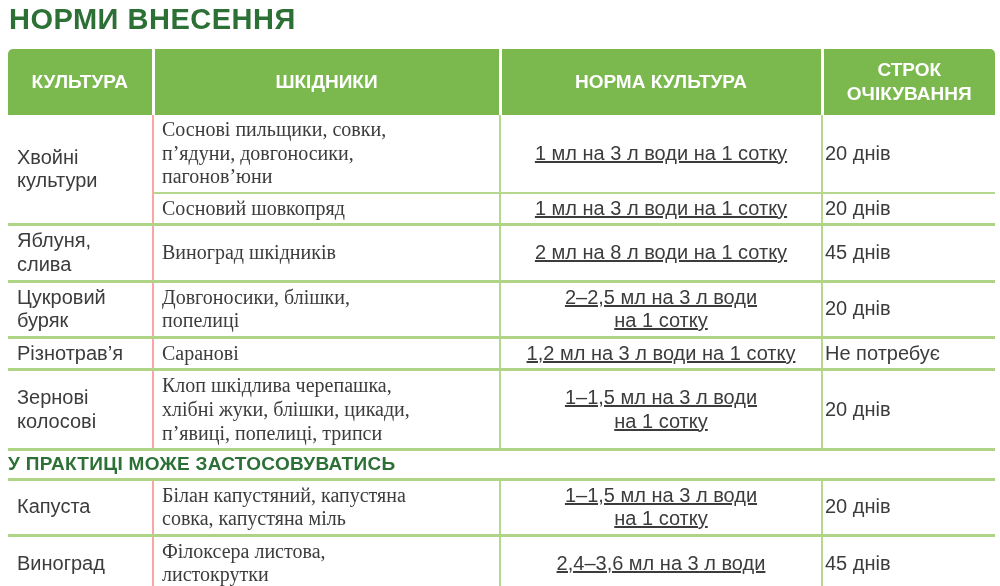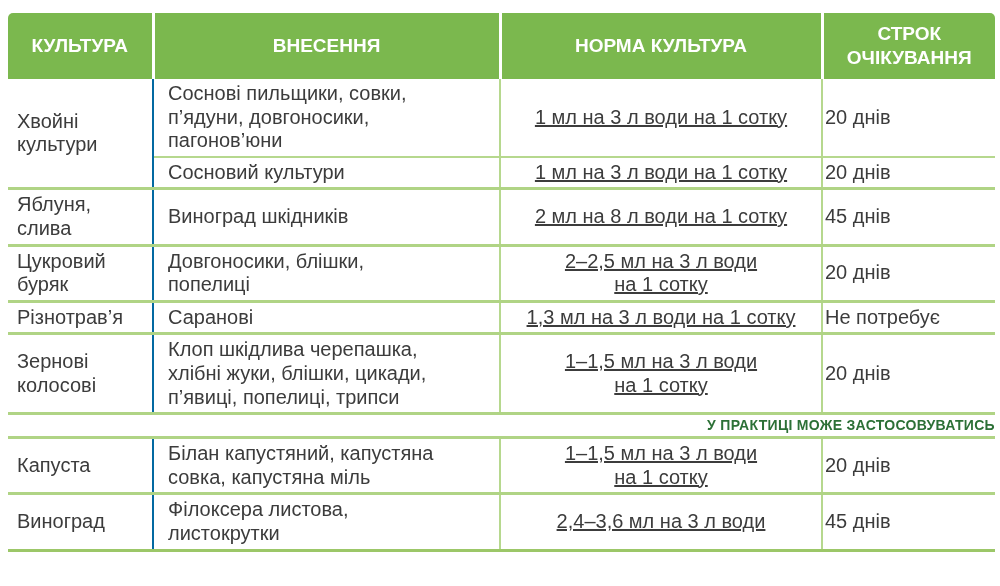--- a/index.html
+++ b/index.html
@@ -49,77 +49,78 @@
     line-height: 1.18;
     vertical-align: middle;
     padding: 3px 8px;
     background: #ffffff;
   }
   tbody tr { border-top: 2px solid #b6d88e; }
   tbody tr.no-top { border-top: none; }
   tbody tr.group { border-top: 3px solid #b0d485; }
 
   td.col-culture { padding-left: 9px; }
-  td.col-pests   { border-left: 2px solid #0369a1; padding-left: 14px; }
+  td.col-pests   { border-left: 2px solid #fca5a5; padding-left: 8px; font-family: Liberation Serif, serif; }
   td.col-rate    { border-left: 2px solid #b6d88e; text-align: center; text-decoration: underline; }
   td.col-wait    { border-left: 2px solid #b6d88e; padding-left: 2px; }
 
   tr.h-r1a { height: 74px; }
   tr.h-r1b { height: 26px; }
   tr.h-r2  { height: 51px; }
   tr.h-r3  { height: 49px; margin-top: 38px; }
   tr.h-r4  { height: 26px; }
   tr.h-r5  { height: 75px; }
   tr.h-ban { height: 24px; }
   tr.h-r6  { height: 48px; }
   tr.h-r7  { height: 46px; }
 
   td.banner-cell {
-    text-align: right;
+    text-align: left;
     font-weight: bold;
-    font-size: 14px;
+    font-size: 19px;
     letter-spacing: 0.3px;
     color: #2c7036;
     padding: 2px 0;
   }
   .pre { white-space: pre-line; }
 </style>
 </head>
 <body>
 
 <div class="page">
 
+  <h1 class="page-title">НОРМИ ВНЕСЕННЯ</h1>
 
   <table class="norms">
     <colgroup>
       <col class="c1">
         <col class="c2">
         <col class="c3">
         <col class="c4">
     </colgroup>
     <thead>
       <tr>
         <th>КУЛЬТУРА</th>
-        <th>ВНЕСЕННЯ</th>
+        <th>ШКІДНИКИ</th>
         <th>НОРМА КУЛЬТУРА</th>
         <th>СТРОК ОЧІКУВАННЯ</th>
       </tr>
     </thead>
     <tbody>
       <tr class="no-top h-r1a">
         <td class="col-culture pre" rowspan="2">Хвойні
 культури</td>
         <td class="col-pests pre">Соснові пильщики, совки,
 п’ядуни, довгоносики,
 пагонов’юни</td>
         <td class="col-rate pre">1 мл на 3 л води на 1 сотку</td>
         <td class="col-wait">20 днів</td>
       </tr>
       <tr class="h-r1b">
-        <td class="col-pests pre">Сосновий культури</td>
+        <td class="col-pests pre">Сосновий шовкопряд</td>
         <td class="col-rate pre">1 мл на 3 л води на 1 сотку</td>
         <td class="col-wait">20 днів</td>
       </tr>
       <tr class="group h-r2">
         <td class="col-culture pre">Яблуня,
 слива</td>
         <td class="col-pests pre">Виноград шкідників</td>
         <td class="col-rate pre">2 мл на 8 л води на 1 сотку</td>
         <td class="col-wait">45 днів</td>
       </tr>
@@ -128,21 +129,21 @@
 буряк</td>
         <td class="col-pests pre">Довгоносики, блішки,
 попелиці</td>
         <td class="col-rate pre">2–2,5 мл на 3 л води
 на 1 сотку</td>
         <td class="col-wait">20 днів</td>
       </tr>
       <tr class="group h-r4">
         <td class="col-culture pre">Різнотрав’я</td>
         <td class="col-pests pre">Саранові</td>
-        <td class="col-rate pre">1,3 мл на 3 л води на 1 сотку</td>
+        <td class="col-rate pre">1,2 мл на 3 л води на 1 сотку</td>
         <td class="col-wait">Не потребує</td>
       </tr>
       <tr class="group h-r5">
         <td class="col-culture pre">Зернові
 колосові</td>
         <td class="col-pests pre">Клоп шкідлива черепашка,
 хлібні жуки, блішки, цикади,
 п’явиці, попелиці, трипси</td>
         <td class="col-rate pre">1–1,5 мл на 3 л води
 на 1 сотку</td>

